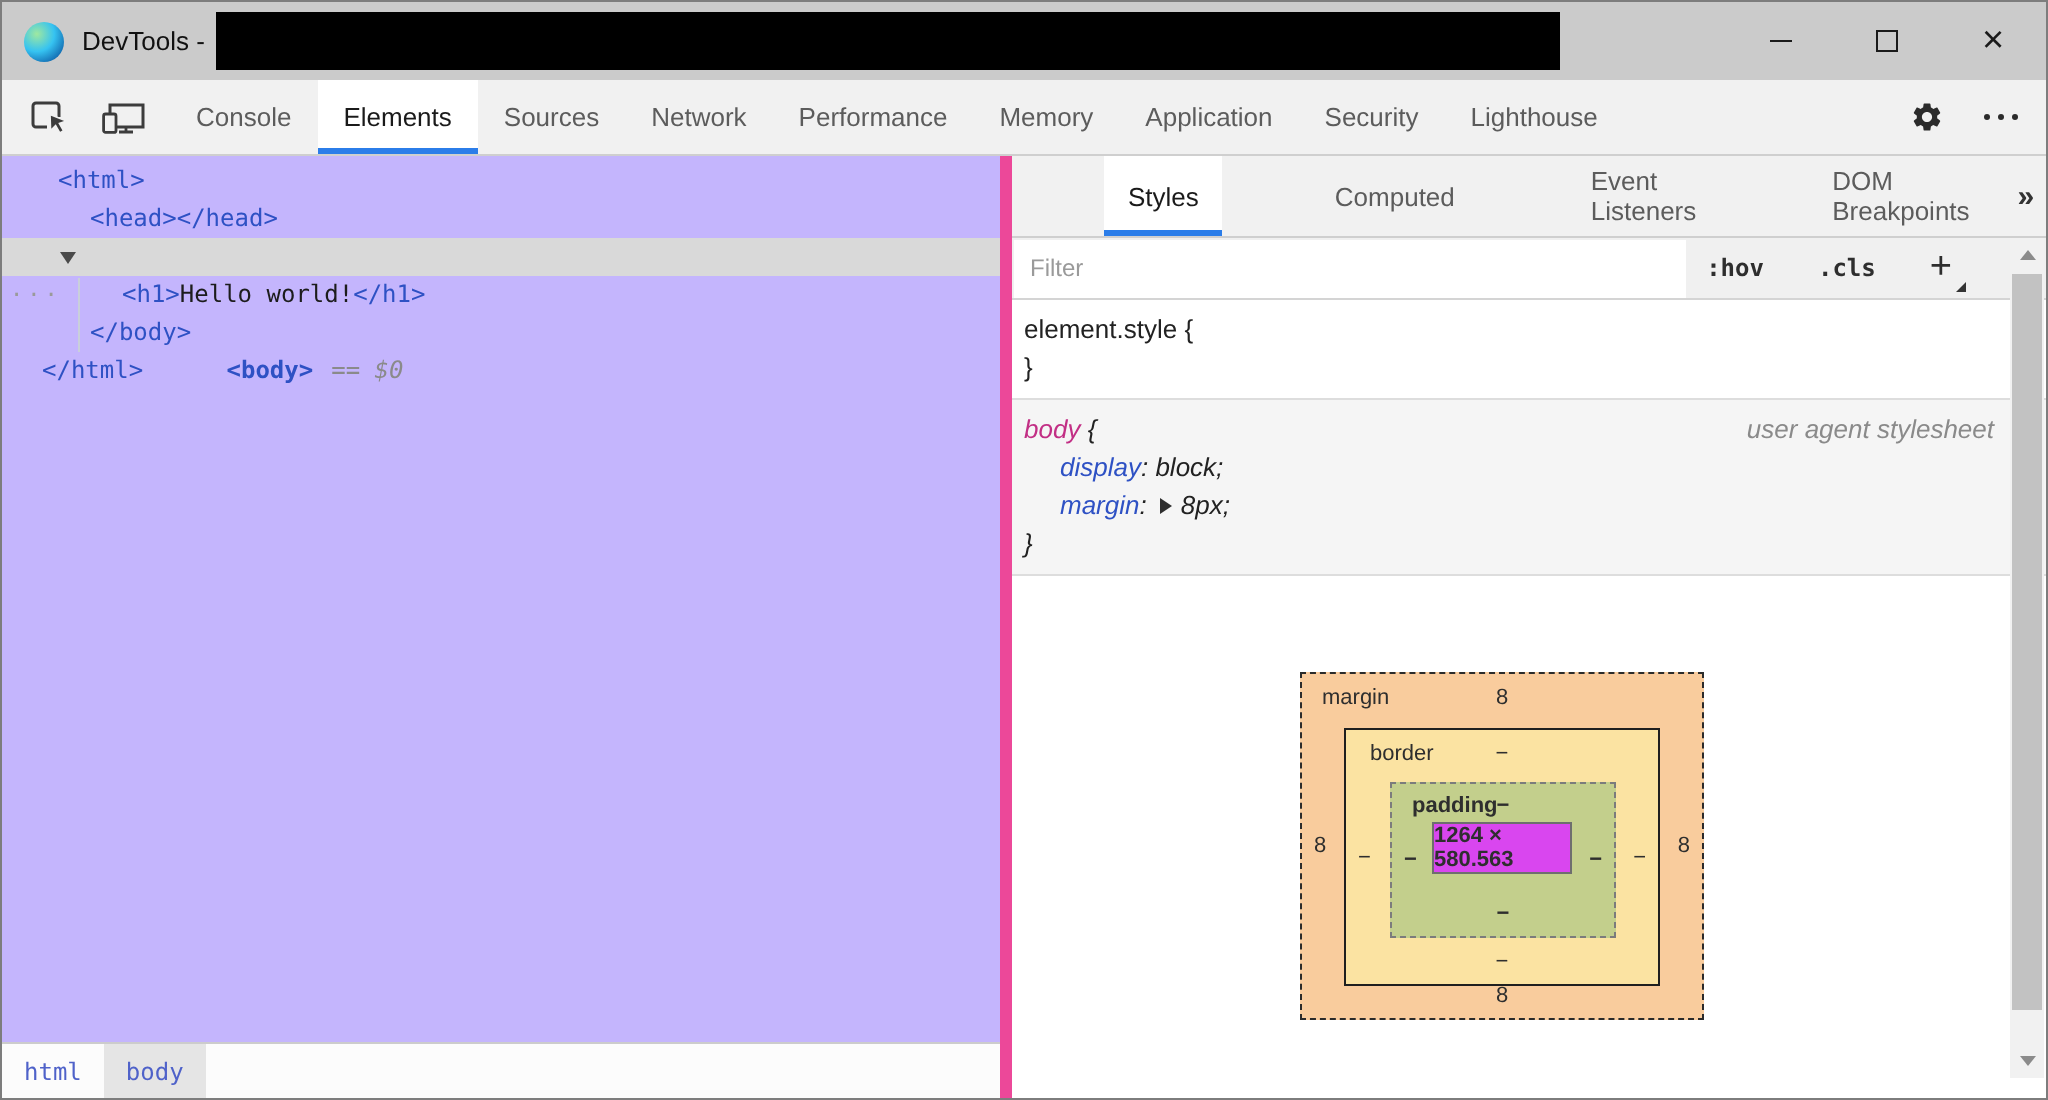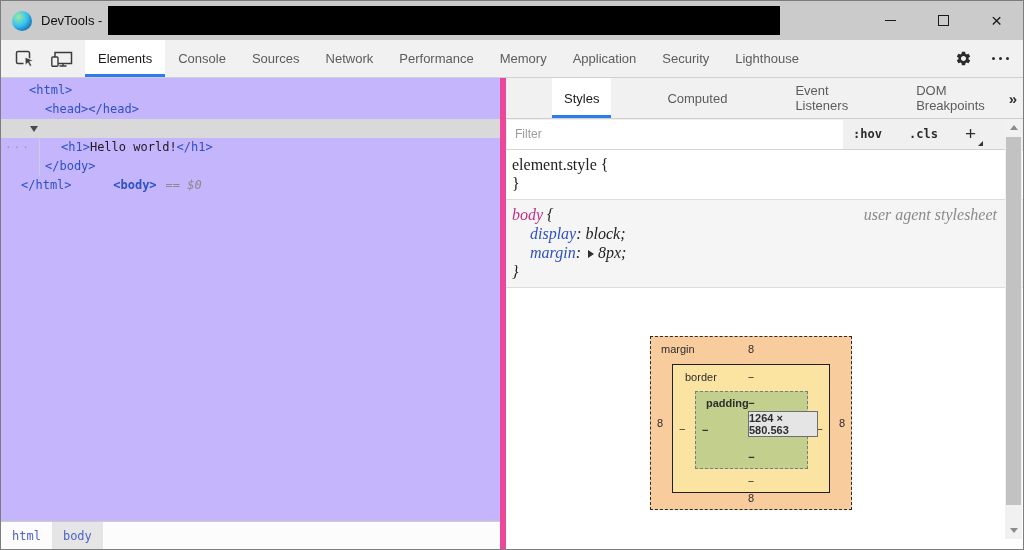--- a/index.html
+++ b/index.html
@@ -59,21 +59,21 @@
   .rp-overflow{ display:flex; align-items:center; padding:0 12px; color:#333; font-size:15px; font-weight:bold; }
   .filter-row{ height:31px; background:#f0f0f0; border-bottom:1px solid #d4d4d4; display:flex; align-items:center; padding-right:40px; }
   .filter-input{ flex:1; height:29px; margin:1px 10px 1px 1px; border:none; background:#fff;
     font-size:12px; padding:0 8px; outline:none; color:#333; font-family:"Liberation Sans",sans-serif; }
   .filter-input::placeholder{ color:#9a9a9a; }
   .pseudo-btns{ display:flex; align-items:center; gap:27px; font-family:"DejaVu Sans Mono",monospace;
     font-size:12px; font-weight:bold; color:#2e2e2e; }
   .plus-btn{ font-size:19px; font-weight:400; position:relative; padding-right:7px; font-family:"Liberation Sans",sans-serif; }
   .plus-corner{ position:absolute; right:0; bottom:-1px; width:0; height:0;
     border-left:5px solid transparent; border-bottom:5px solid #333; }
-  .styles-content{ font-family:Liberation Serif, serif; font-size:16px; line-height:19px; color:#222; }
+  .styles-content{ font-family:Liberation Sans, sans-serif; font-size:13px; line-height:19px; color:#222; }
   .style-section{ padding:5px 8px 6px 6px; border-bottom:1px solid #ddd; position:relative; }
   .section-ua{ background:#f5f5f5; font-style:italic; }
   .prop-line{ padding-left:18px; }
   .prop-name{ color:#2e51c4; }
   .sel-magenta{ color:#c22f85; }
   .origin{ position:absolute; right:26px; top:5px; color:#8a8a8a; font-style:italic; }
   .expand-tri{ display:inline-block; width:0; height:0; border-top:4px solid transparent;
     border-bottom:4px solid transparent; border-left:6px solid #2e2e2e; margin:0 4px 0 7px; }
   
   .box-model{ position:absolute; left:144px; top:258px; width:202px; height:174px;
@@ -126,25 +126,25 @@
       </svg>
     </div>
     <div class="tool-icon-btn">
       <svg width="24" height="20" viewBox="0 0 24 20">
         <rect x="5" y="3.5" width="16.5" height="11" fill="none" stroke="#3c3c3c" stroke-width="1.5"></rect>
         <path d="M13 14.5 v2.5 M9.5 17 h7" fill="none" stroke="#3c3c3c" stroke-width="1.4"></path>
         <rect x="1.8" y="8" width="6.2" height="9.2" rx="1" fill="#f1f1f1" stroke="#3c3c3c" stroke-width="1.4"></rect>
       </svg>
     </div>
     <div class="tabs">
+      <div class="tab">
+          <span>Console</span>
+        </div>
       <div class="tab selected">
           <span>Elements</span>
-        </div>
-      <div class="tab">
-          <span>Console</span>
         </div>
       <div class="tab">
           <span>Sources</span>
         </div>
       <div class="tab">
           <span>Network</span>
         </div>
       <div class="tab">
           <span>Performance</span>
         </div>
@@ -254,21 +254,21 @@
           <span class="bm-top">−</span>
           <span class="bm-left">−</span>
           <span class="bm-right">−</span>
           <span class="bm-bottom">−</span>
           <div class="bm-padding-box" id="bm-padding" style="background: rgb(195, 207, 140); font-weight: bold;">
             <span class="bm-label" style="top:5px">padding</span>
             <span class="bm-top" style="top:5px">−</span>
             <span class="bm-left">−</span>
             <span class="bm-right">−</span>
             <span class="bm-bottom">−</span>
-            <div class="bm-content-box" id="bm-content" style="background: #e5e5e5; margin-left: 32px;">
+            <div class="bm-content-box" id="bm-content" style="background: #d946ef;">
               <span>1264 × 580.563</span>
             </div>
           </div>
         </div>
       </div>
 
       <div class="scrollbar">
         <div class="sb-btn sb-up">
             <span class="tri-up"></span>
           </div>

